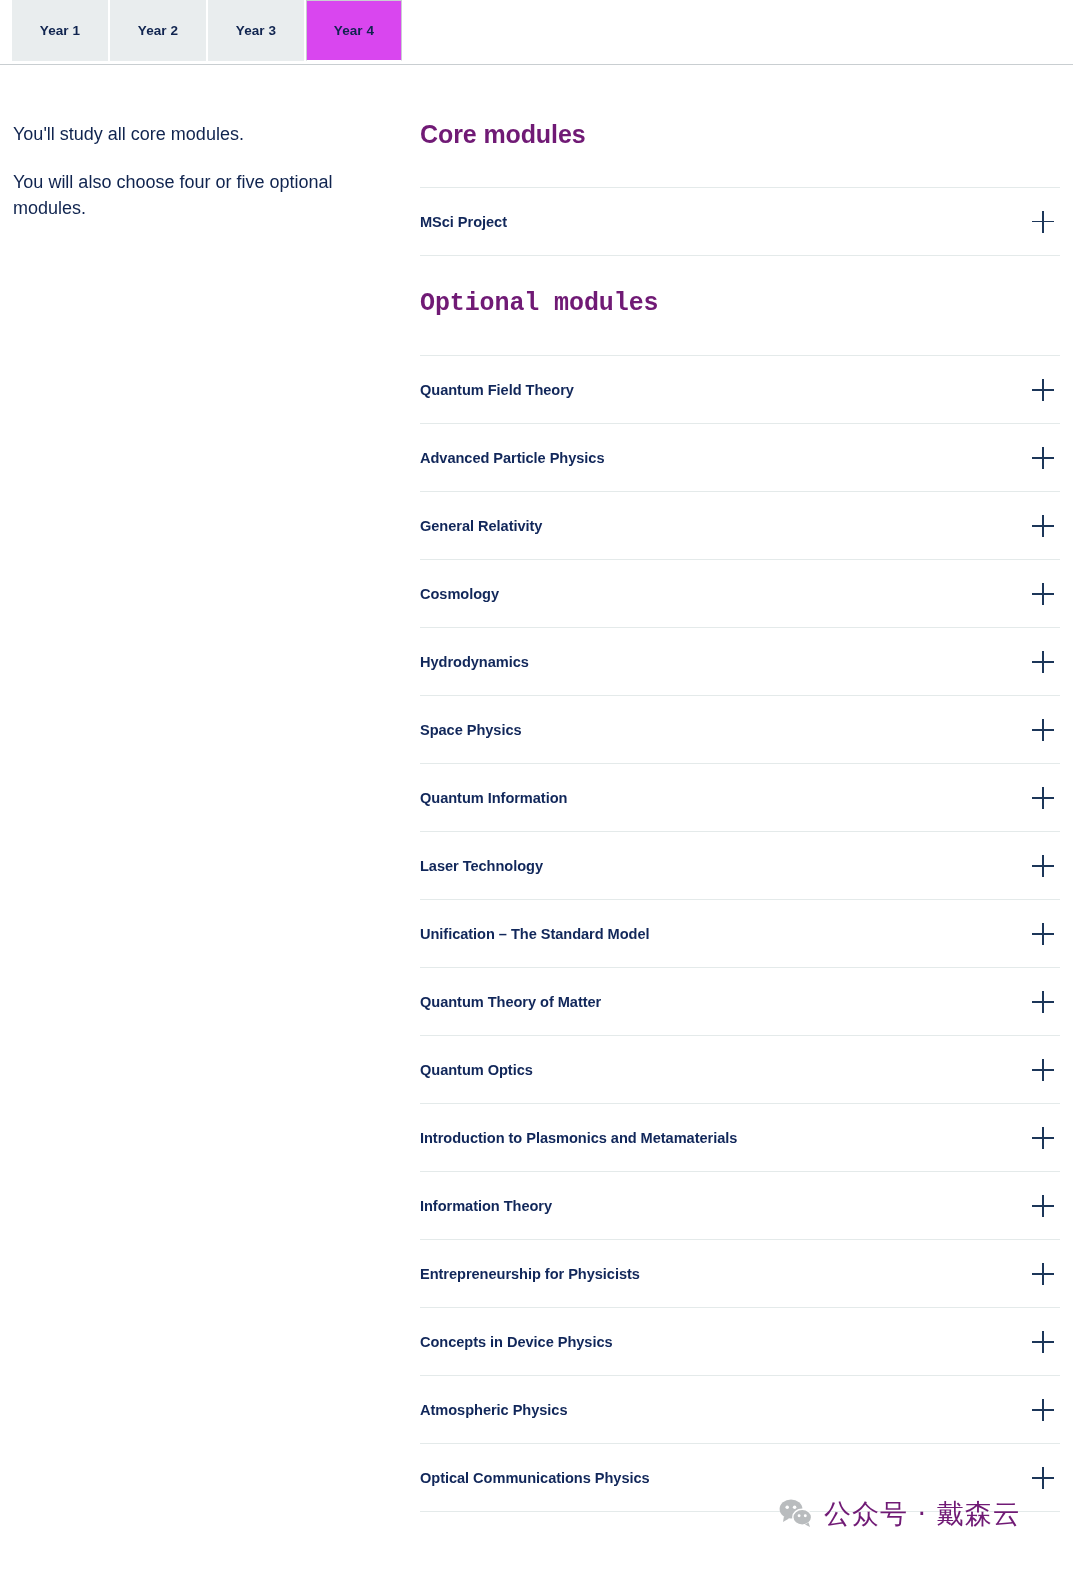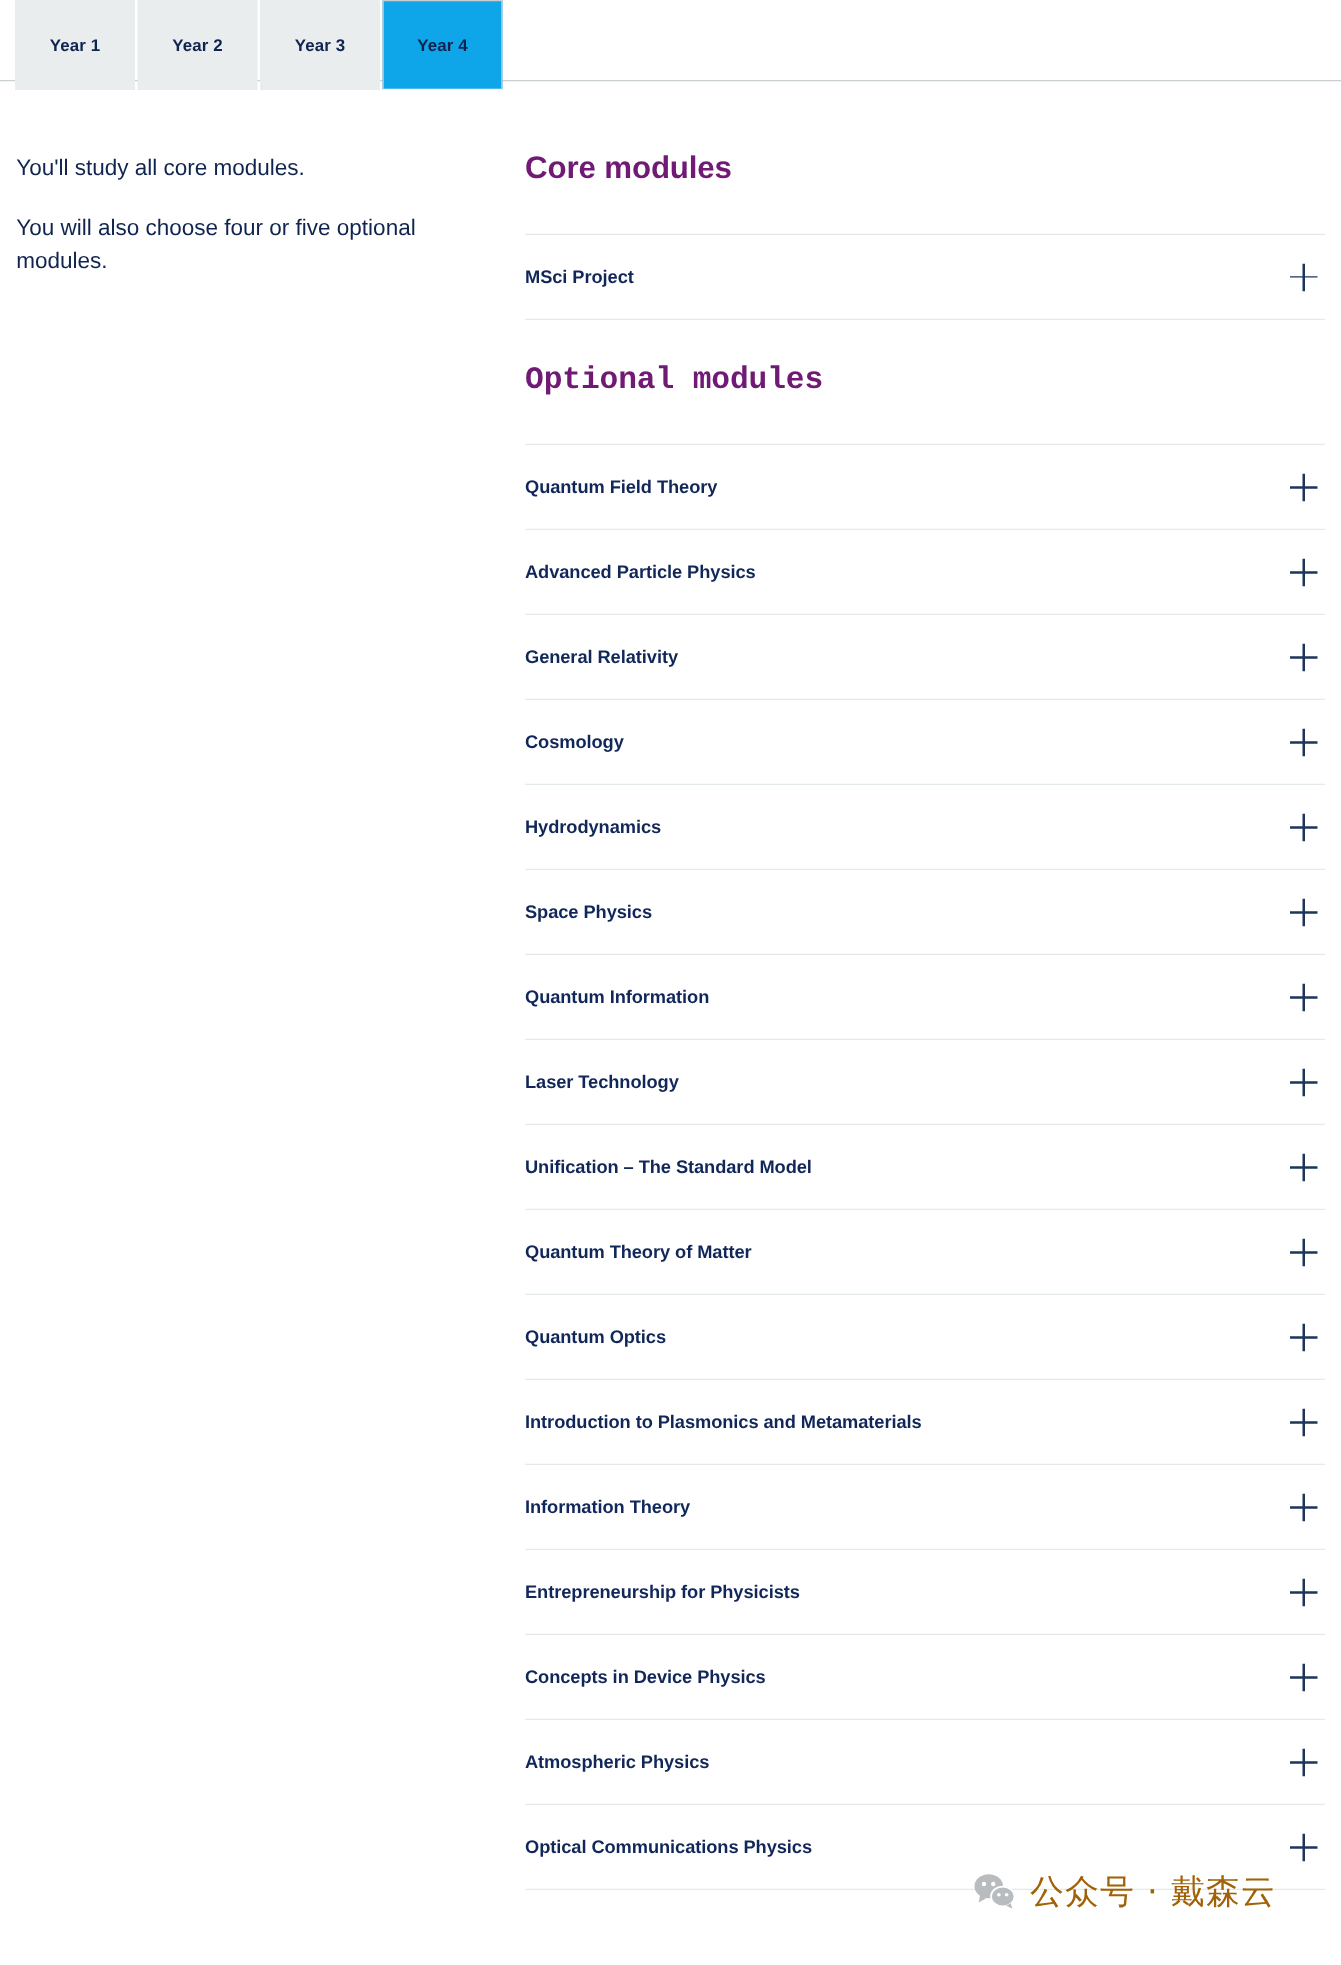--- a/index.html
+++ b/index.html
@@ -37,37 +37,37 @@
     left: 12px;
     top: 0;
     height: 65px;
     display: flex;
     align-items: stretch;
     gap: 2px;
     z-index: 3;
   }
   .tab {
     width: 96px;
-    height: 72px;
+    height: 61px;
     background: #e9edee;
     border: none;
     outline: none;
     display: flex;
     align-items: center;
     justify-content: center;
     font-family: "Liberation Sans", "DejaVu Sans", sans-serif;
     font-size: 13.5px;
     font-weight: 700;
     letter-spacing: .1px;
     color: #10244f;
     cursor: pointer;
     padding: 0;
   }
   .tab.active {
-    background: #0ea5e9;
+    background: #d946ef;
     border: 1px solid #c9ced1;
     border-bottom: 1px solid #ffffff;
     position: relative;
     z-index: 4;
   }
 
   
   .content {
     position: relative;
     display: flex;
@@ -162,21 +162,21 @@
     display: flex;
     align-items: center;
     gap: 11px;
     pointer-events: none;
     z-index: 6;
   }
   .wm-icon { width: 34px; height: 30px; display: block; }
   .wm-text {
     font-family: "DejaVu Sans", "Liberation Sans", sans-serif;
     font-size: 27px;
-    color: #a16207;
+    color: #701a75;
     letter-spacing: 1px;
     line-height: 1;
     white-space: nowrap;
   }
 </style>
 </head>
 <body>
 
 <div class="tabstrip">
   <div class="tabstrip-rule"></div>

